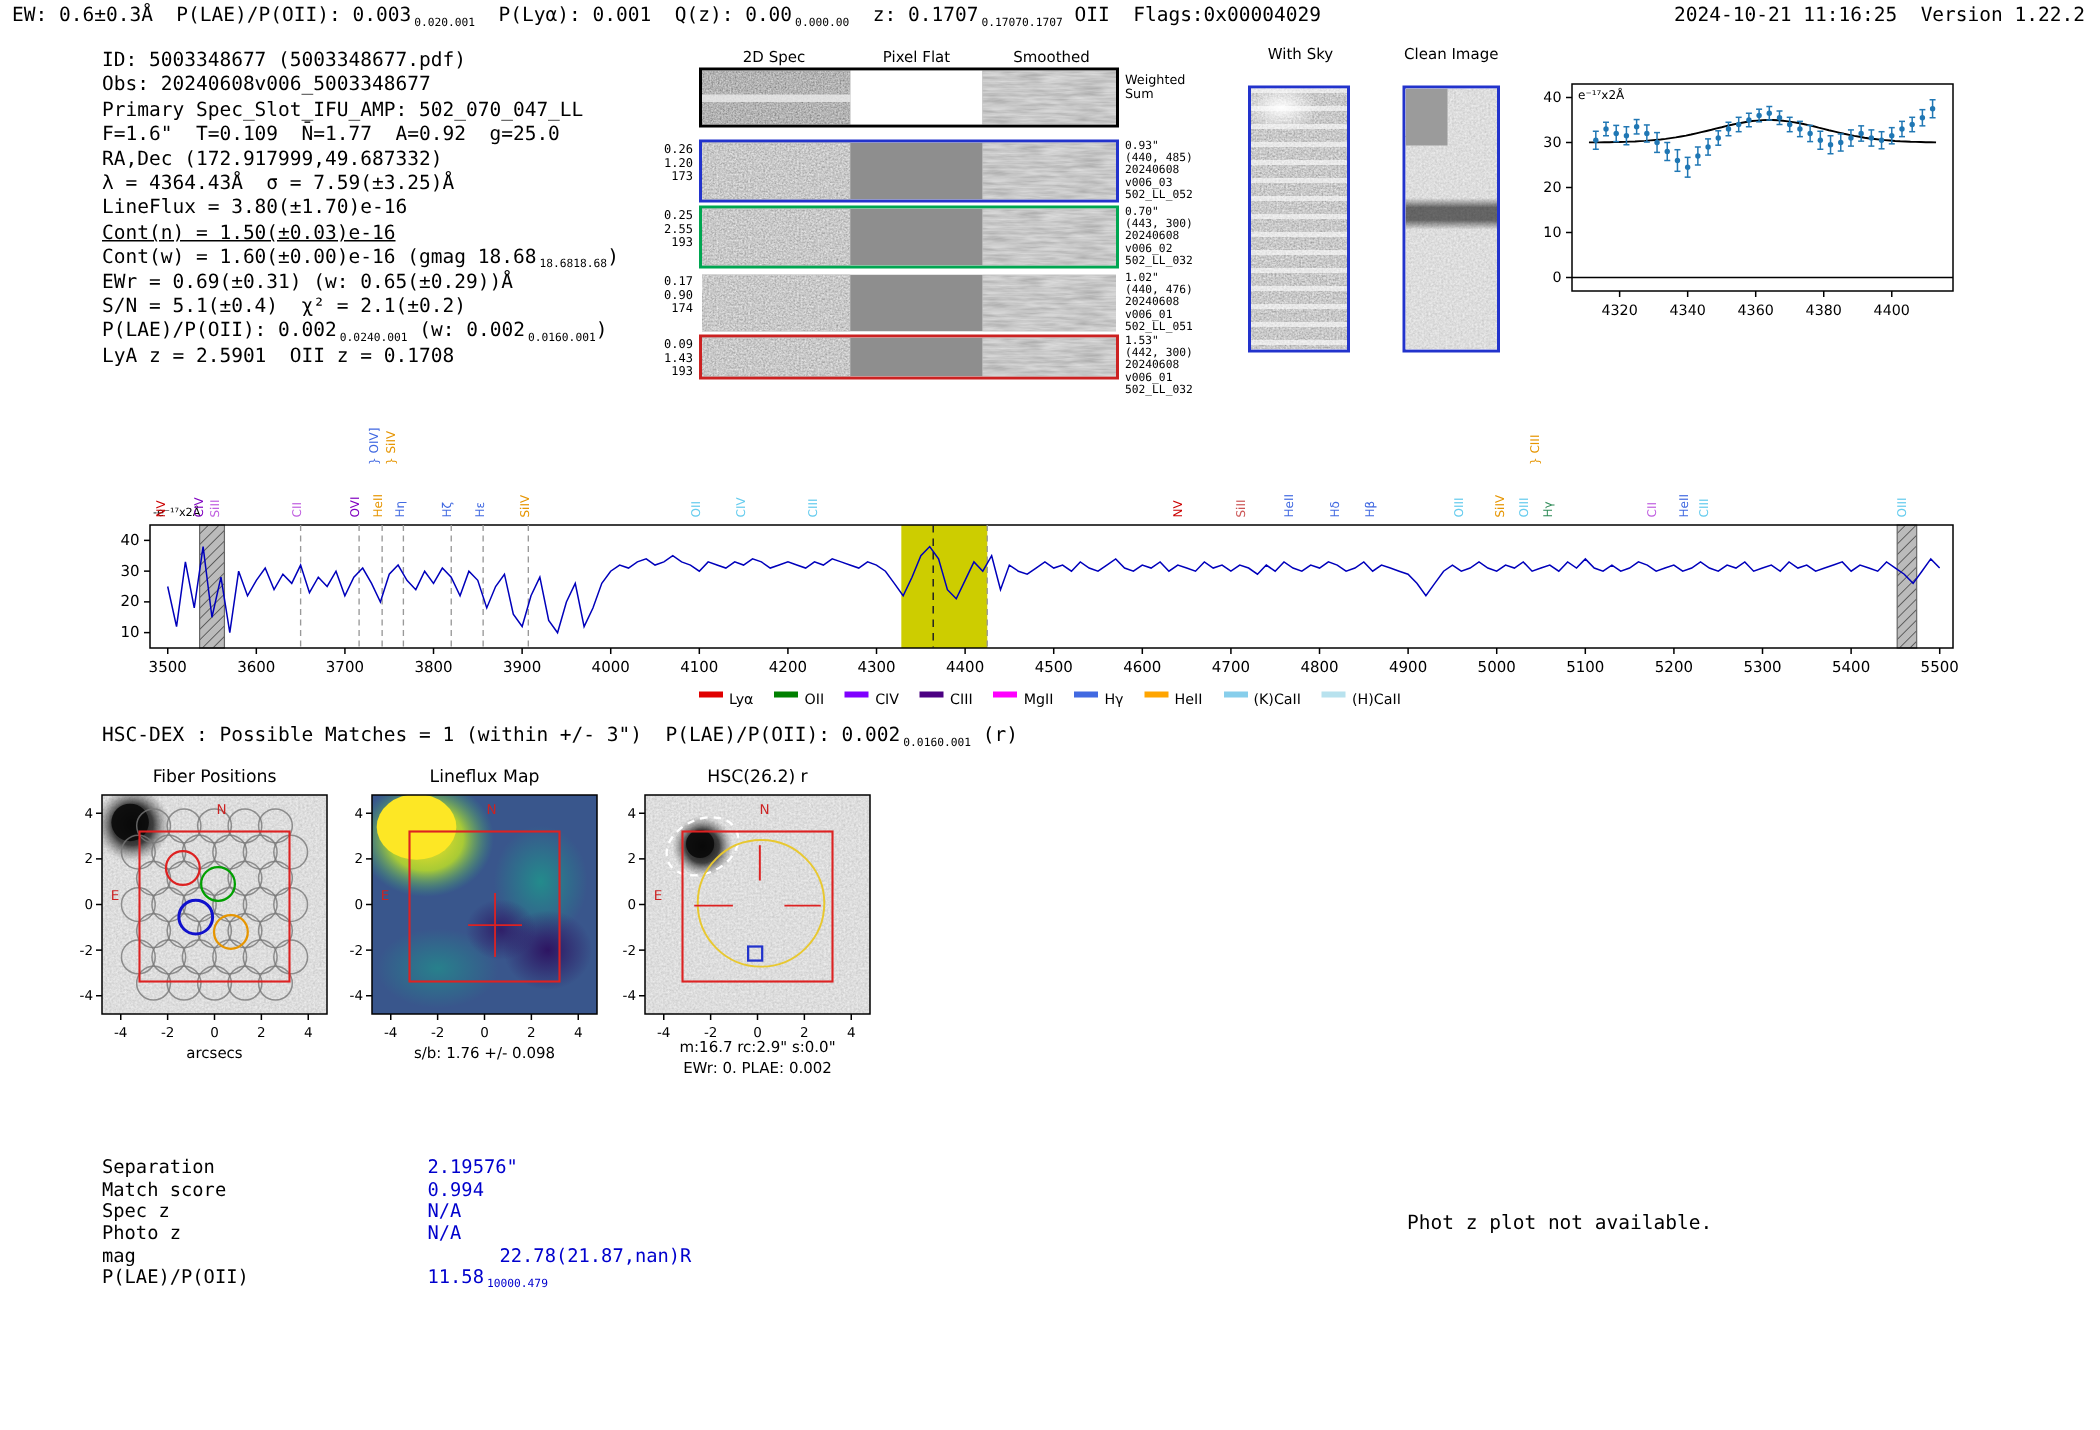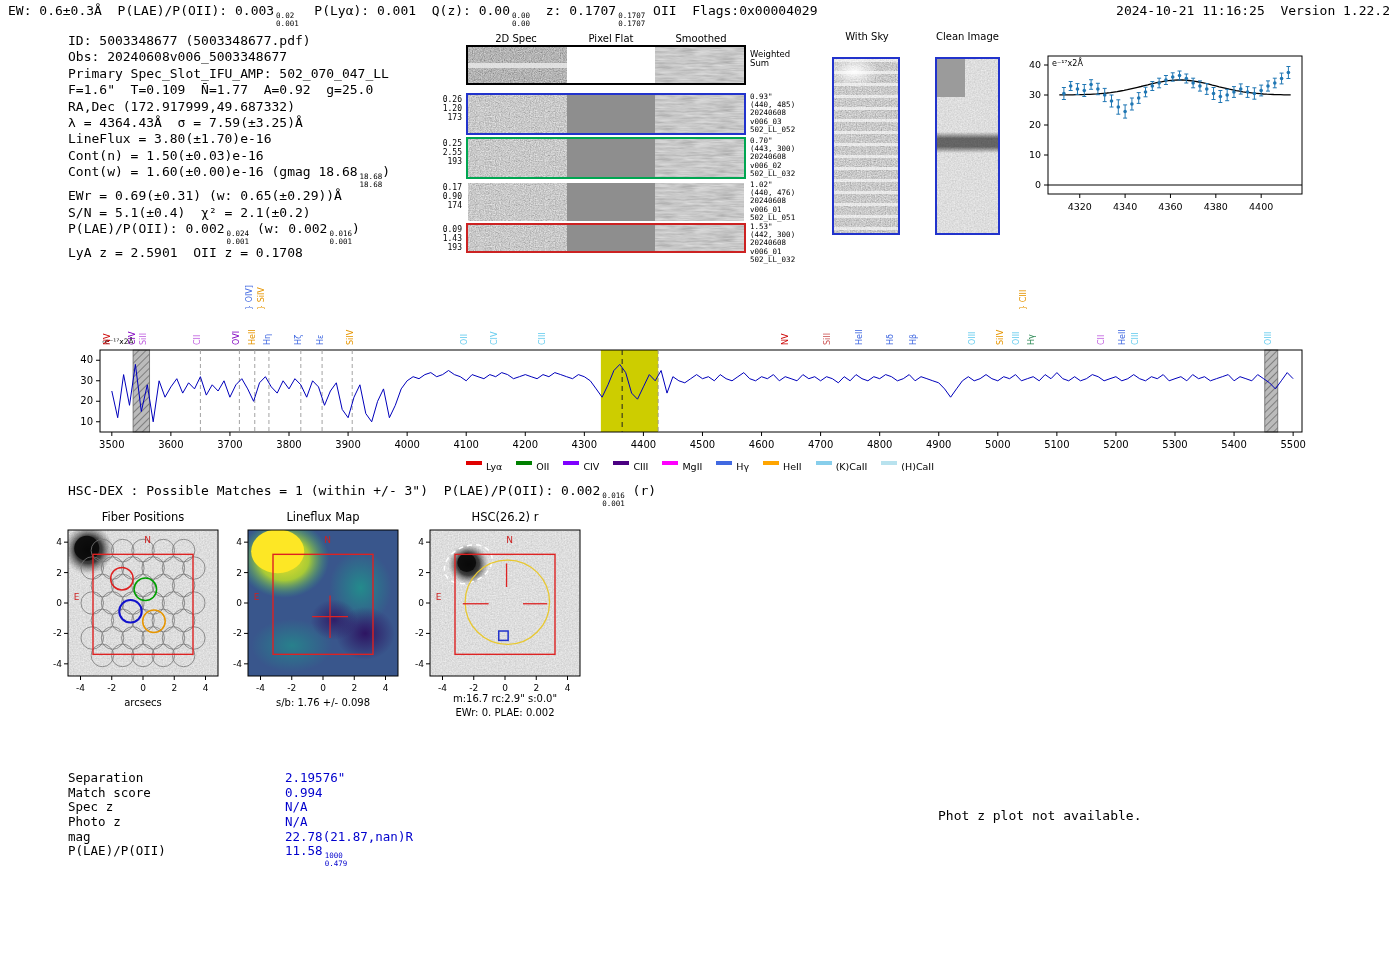--- a/index.html
+++ b/index.html
@@ -1,21 +1,21 @@
 <!DOCTYPE html>
 <html><head>
 <meta charset="utf-8">
 <style>
   html,body{margin:0;padding:0;background:#fff;}
   #app{position:relative;width:1400px;height:953px;background:#fff;color:#000;
        font-family:"DejaVu Sans Mono",monospace;overflow:hidden;}
   .abs{position:absolute;}
   .mono13{font-size:13px;line-height:16.4px;white-space:pre;}
   .mono-line{font-size:13px;line-height:16.4px;white-space:pre;}
-  .stack{display:inline-flex;flex-direction:column;font-size:7.5px;line-height:7.5px;
+  .stack{display:inline-flex;font-size:7.5px;line-height:7.5px;
          vertical-align:-3px;margin-left:2px;text-align:left;}
   .panel-title{font-size:10px;text-align:center;font-family:"DejaVu Sans",sans-serif;}
   .panel-sub{font-size:9px;text-align:center;font-family:"DejaVu Sans",sans-serif;margin-top:41px;}
   .cut-title{font-size:11.5px;text-align:center;font-family:"DejaVu Sans",sans-serif;}
   .caption{font-size:10px;text-align:center;font-family:"DejaVu Sans",sans-serif;}
   .strip-row{position:absolute;left:466px;width:280px;box-sizing:border-box;
              border:2px solid transparent;display:flex;overflow:hidden;}
   .strip{height:100%;position:relative;overflow:hidden;}
   .s1{width:100px;background:#6e6e6e;}
   .s2{width:90px;background:#8e8e8e;}
@@ -113,21 +113,21 @@
   <div class="abs mono13" style="right:10px;top:3px">2024-10-21 11:16:25  Version 1.22.2</div>
 
   <div id="info-block" class="abs" style="left:68px;top:33px">
       <div class="mono-line"><span style="white-space: pre;">ID: 5003348677 (5003348677.pdf)</span></div>
       <div class="mono-line"><span style="white-space: pre;">Obs: 20240608v006_5003348677</span></div>
       <div class="mono-line"><span style="white-space: pre;">Primary Spec_Slot_IFU_AMP: 502_070_047_LL</span></div>
       <div class="mono-line"><span style="white-space: pre;">F=1.6"  T=0.109  N̄=1.77  A=0.92  g=25.0</span></div>
       <div class="mono-line"><span style="white-space: pre;">RA,Dec (172.917999,49.687332)</span></div>
       <div class="mono-line"><span style="white-space: pre;">λ = 4364.43Å  σ = 7.59(±3.25)Å</span></div>
       <div class="mono-line"><span style="white-space: pre;">LineFlux = 3.80(±1.70)e-16</span></div>
-      <div class="mono-line"><span style="white-space: pre;">Cont(n) = 1.50(±0.03)e-16</span></div>
+      <div class="mono-line"><span style="white-space: pre; text-decoration: underline;">Cont(n) = 1.50(±0.03)e-16</span></div>
       <div class="mono-line"><span style="white-space: pre;">Cont(w) = 1.60(±0.00)e-16 (gmag 18.68</span><span class="stack"><span>18.68</span><span>18.68</span></span><span style="white-space: pre;">)</span></div>
       <div class="mono-line"><span style="white-space: pre;">EWr = 0.69(±0.31) (w: 0.65(±0.29))Å</span></div>
       <div class="mono-line"><span style="white-space: pre;">S/N = 5.1(±0.4)  χ² = 2.1(±0.2)</span></div>
       <div class="mono-line"><span style="white-space: pre;">P(LAE)/P(OII): 0.002</span><span class="stack"><span>0.024</span><span>0.001</span></span><span style="white-space: pre;"> (w: 0.002</span><span class="stack"><span>0.016</span><span>0.001</span></span><span style="white-space: pre;">)</span></div>
       <div class="mono-line"><span style="white-space: pre;">LyA z = 2.5901  OII z = 0.1708</span></div>
     </div>
 
   <div class="abs panel-title" style="left:466px;top:33px;width:100px">2D Spec</div>
   <div class="abs panel-title" style="left:566px;top:33px;width:90px">Pixel Flat</div>
   <div class="abs panel-title" style="left:656px;top:33px;width:90px">Smoothed</div>
@@ -733,18 +733,18 @@
   <div class="abs caption" style="left:68px;top:697px;width:150px">arcsecs</div>
   <div class="abs caption" style="left:238px;top:697px;width:170px">s/b: 1.76 +/- 0.098</div>
   <div class="abs caption" style="left:415px;top:693px;width:180px">m:16.7 rc:2.9"  s:0.0"</div>
   <div class="abs caption" style="left:415px;top:707px;width:180px">EWr: 0. PLAE: 0.002</div>
 
   <div id="match-table" class="abs" style="left:68px;top:771px">
       <div class="mt-row"><span class="mt-label">Separation</span><span class="mt-val val"><span style="white-space: pre;">2.19576"</span></span></div>
       <div class="mt-row"><span class="mt-label">Match score</span><span class="mt-val val"><span style="white-space: pre;">0.994</span></span></div>
       <div class="mt-row"><span class="mt-label">Spec z</span><span class="mt-val val"><span style="white-space: pre;">N/A</span></span></div>
       <div class="mt-row"><span class="mt-label">Photo z</span><span class="mt-val val"><span style="white-space: pre;">N/A</span></span></div>
-      <div class="mt-row"><span class="mt-label">mag</span><span class="mt-val val"><span style="white-space: pre;">22.78(21.87,nan)R</span></span></div>
+      <div class="mt-row"><span class="mt-label">mag</span><span class="mt-val val"><span style="white-space: pre; margin-left: 48px;">22.78(21.87,nan)R</span></span></div>
       <div class="mt-row"><span class="mt-label">P(LAE)/P(OII)</span><span class="mt-val val"><span style="white-space: pre;">11.58</span><span class="stack"><span>1000</span><span>0.479</span></span></span></div>
     </div>
 
   <div class="abs mono13" style="left:938px;top:808px">Phot z plot not available.</div>
 </div>
 
 </body></html>

